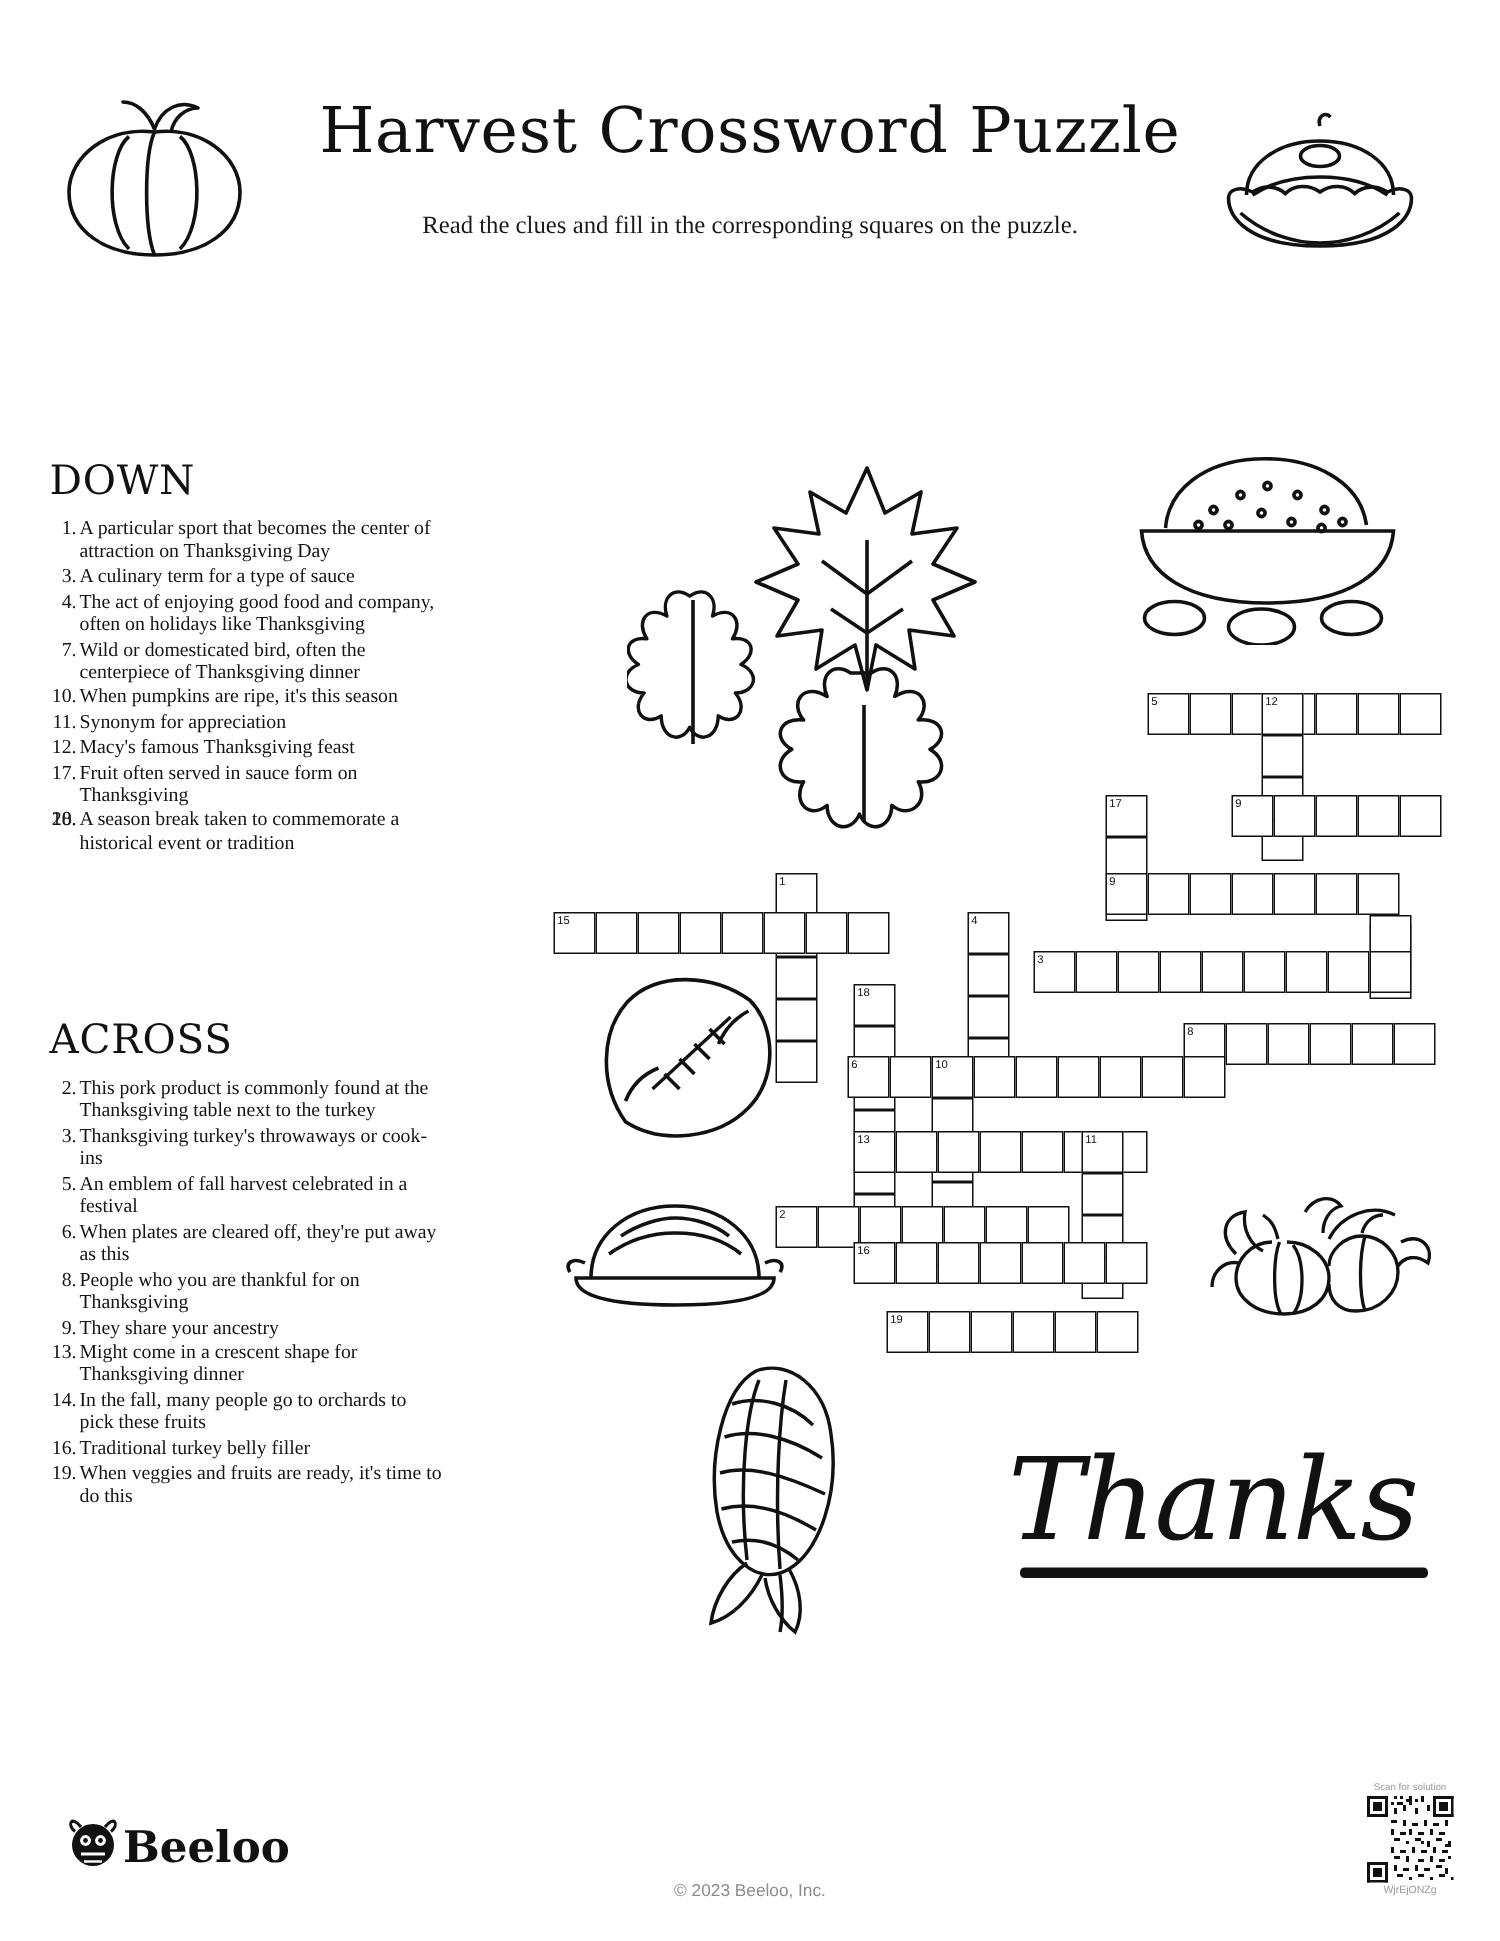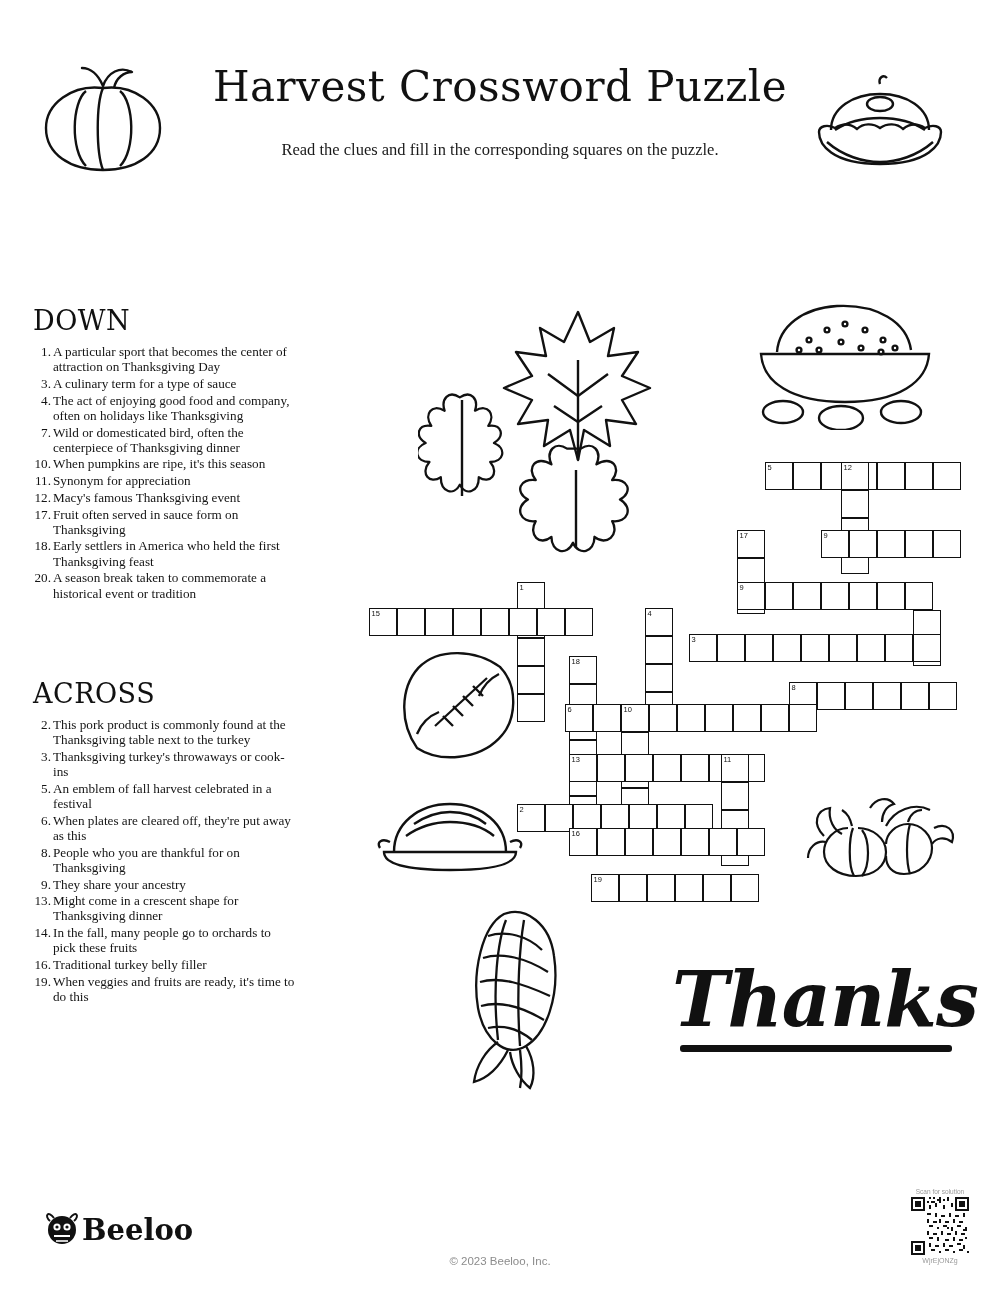--- a/index.html
+++ b/index.html
@@ -122,21 +122,21 @@
   #football { left: 395px; top: 650px; }
   #turkey { left: 370px; top: 790px; }
   #gourds { left: 790px; top: 780px; }
   #corn { left: 450px; top: 900px; }
 
   #thanks-word {
     position: absolute;
     left: 672px; top: 955px;
     font-family: "DejaVu Serif", serif;
     font-style: italic;
-    font-weight: bold;
+    font-weight: normal;
     font-size: 76px;
     letter-spacing: -1px;
     color: #111;
   }
   #thanks-underline {
     position: absolute;
     left: 680px; top: 1045px;
     width: 272px; height: 7px;
     background: #111;
     border-radius: 3px;
@@ -220,23 +220,23 @@
 
 <div id="down-block">
   <div class="clue-heading">DOWN</div>
   <ol class="clues">
     <li><span class="num">1.</span><span>A particular sport that becomes the center of attraction on Thanksgiving Day</span></li>
     <li><span class="num">3.</span><span>A culinary term for a type of sauce</span></li>
     <li><span class="num">4.</span><span>The act of enjoying good food and company, often on holidays like Thanksgiving</span></li>
     <li><span class="num">7.</span><span>Wild or domesticated bird, often the centerpiece of Thanksgiving dinner</span></li>
     <li><span class="num">10.</span><span>When pumpkins are ripe, it's this season</span></li>
     <li><span class="num">11.</span><span>Synonym for appreciation</span></li>
-    <li><span class="num">12.</span><span>Macy's famous Thanksgiving event</span></li>
+    <li><span class="num">12.</span><span>Macy's famous Thanksgiving feast</span></li>
     <li><span class="num">17.</span><span>Fruit often served in sauce form on Thanksgiving</span></li>
-    <li><span class="num">18.</span><span>Early settlers in America who held the first Thanksgiving feast</span></li>
+    <li><span class="num">18.</span></li>
     <li><span class="num">20.</span><span>A season break taken to commemorate a historical event or tradition</span></li>
   </ol>
 </div>
 
 <div id="across-block">
   <div class="clue-heading">ACROSS</div>
   <ol class="clues">
     <li><span class="num">2.</span><span>This pork product is commonly found at the Thanksgiving table next to the turkey</span></li>
     <li><span class="num">3.</span><span>Thanksgiving turkey's throwaways or cook-ins</span></li>
     <li><span class="num">5.</span><span>An emblem of fall harvest celebrated in a festival</span></li>

